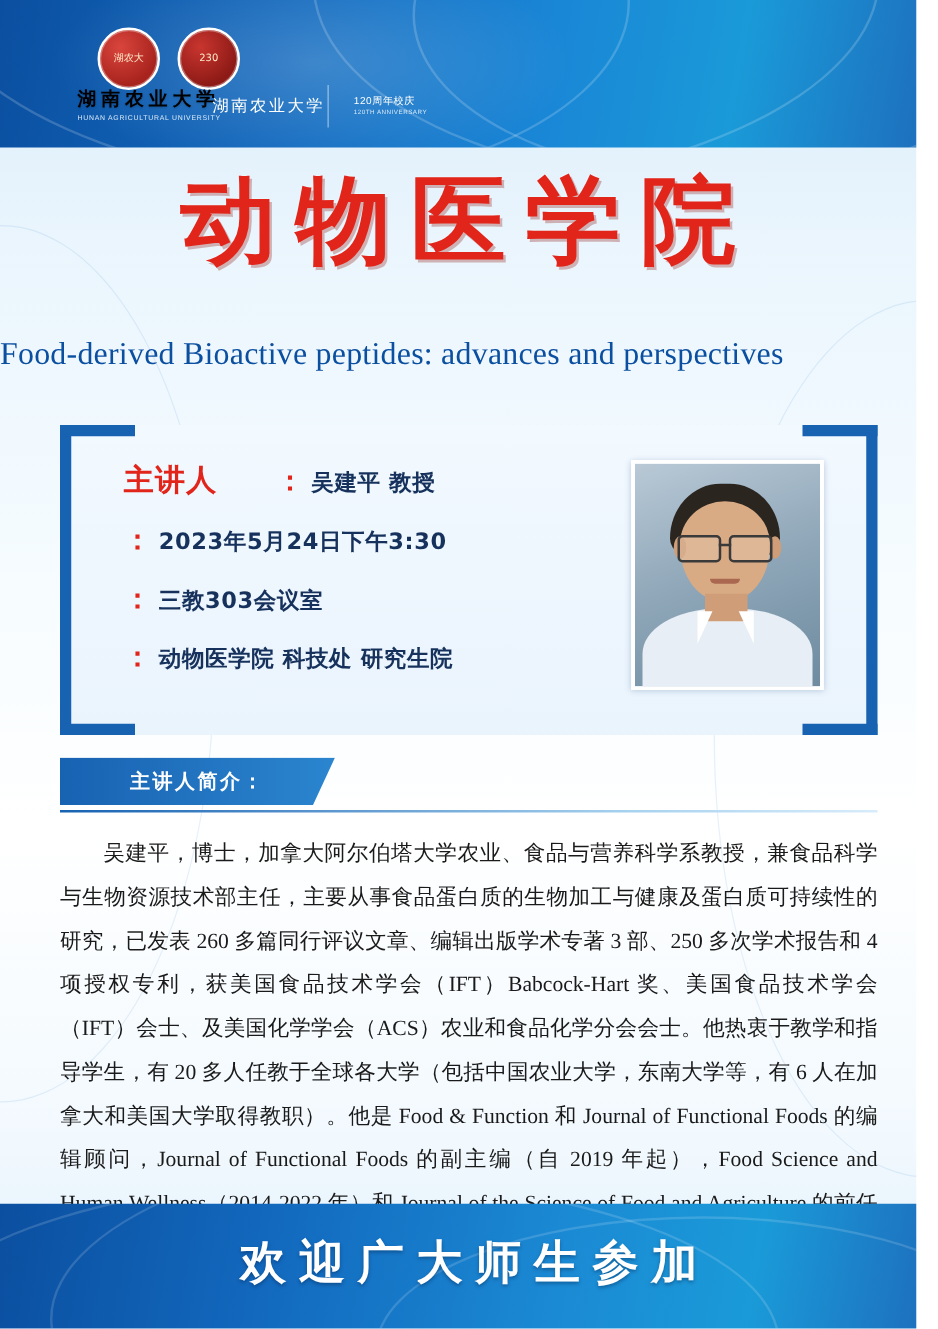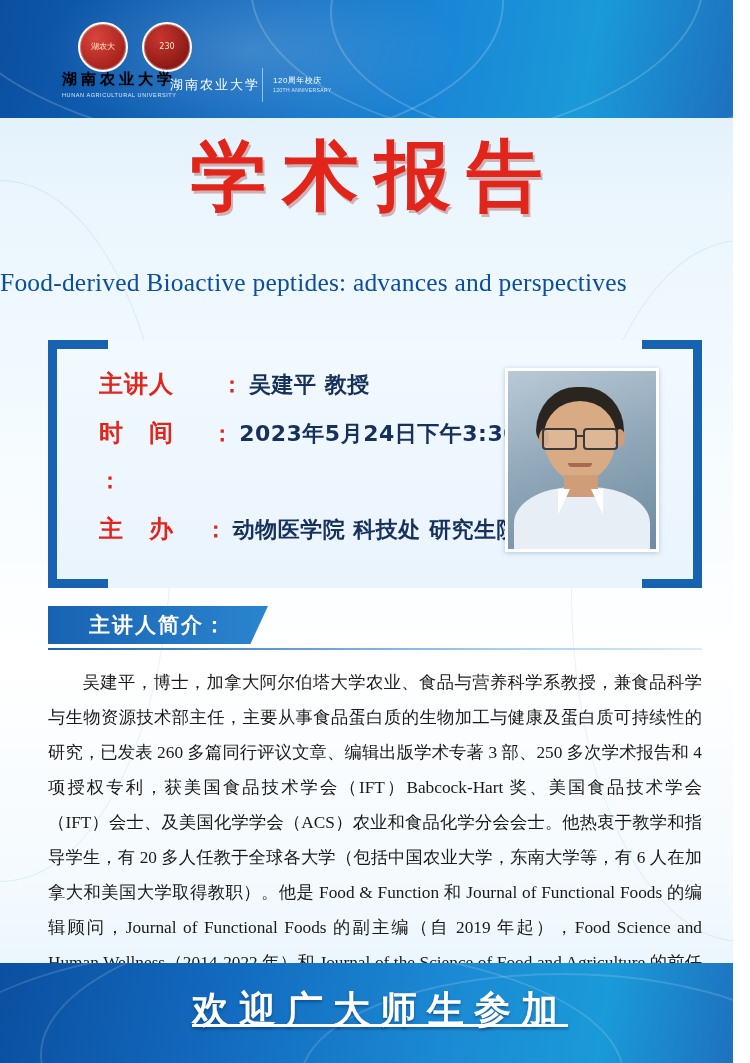--- a/index.html
+++ b/index.html
@@ -81,21 +81,21 @@
     font-size: 5.5px;
     letter-spacing: 0.6px;
     color: #dbeaf8;
     margin-top: 3px;
   }
   .anniv-wrap {
     display: flex;
     align-items: center;
     gap: 8px;
     border-left: 1px solid rgba(255,255,255,0.5);
-    padding-left: 10px;
+    padding-left: 20px;
     margin-left: 2px;
     height: 34px;
   }
   .anniv-cal {
     color: #ffffff;
     font-size: 13px;
     letter-spacing: 2px;
     font-family: "DejaVu Sans", sans-serif;
   }
   .anniv-lines {
@@ -186,21 +186,21 @@
   }
   .info-colon {
     color: #e1251b;
     font-weight: bold;
     font-size: 22px;
     margin-right: 6px;
   }
   .info-value {
     color: #15315c;
     font-family: "DejaVu Sans", sans-serif;
-    font-size: 22px;
+    font-size: 18px;
     font-weight: bold;
     letter-spacing: 0.5px;
   }
   .portrait {
     position: absolute;
     right: 34px;
     top: 28px;
     width: 148px;
     height: 178px;
     border: 3px solid #ffffff;
@@ -296,21 +296,21 @@
   .bio-head {
     position: absolute;
     left: 48px;
     top: 606px;
     width: 220px;
     height: 38px;
     background: linear-gradient(90deg, #1862b2 0%, #2b85cf 100%);
     color: #ffffff;
     font-family: "DejaVu Sans", sans-serif;
     font-weight: bold;
-    font-size: 21px;
+    font-size: 16px;
     letter-spacing: 2px;
     display: flex;
     align-items: center;
     justify-content: center;
     clip-path: polygon(0 0, 100% 0, 92% 100%, 0% 100%);
   }
   .bio-rule {
     position: absolute;
     left: 48px;
     top: 648px;
@@ -355,21 +355,20 @@
     left: 0; right: 0;
     top: 22px;
     text-align: center;
     font-family: "DejaVu Sans", sans-serif;
     font-weight: bold;
     font-size: 37px;
     letter-spacing: 10px;
     text-indent: 10px;
     color: #ffffff;
     text-shadow: 0 2px 3px rgba(0,30,70,0.4);
-    text-decoration: underline;
   }
   .side-swoosh {
     position: absolute;
     width: 340px; height: 700px;
     border-radius: 50%;
     border: 1px solid rgba(26,120,200,0.10);
     pointer-events: none;
   }
   .ss1 { left: -170px; top: 180px; }
   .ss2 { right: -180px; top: 240px; }
@@ -407,43 +406,42 @@
       <div class="anniv-cal">湖南农业大学</div>
       <div class="anniv-wrap">
         <div class="anniv-lines">
           <span>120周年校庆</span>
           <span class="en">120TH ANNIVERSARY</span>
         </div>
       </div>
     </div>
   </div>
 
-  <div class="main-title">学术报告</div>
+  <div class="main-title">动物医学院</div>
   <div class="sub-title">Food-derived Bioactive peptides: advances and perspectives</div>
 
   <div class="info-card">
     <div class="corner-tr"></div>
     <div class="corner-bl"></div>
 
     <div class="info-rows">
       <div class="info-row">
         <span class="info-label">主讲人</span>
         <span class="info-colon">：</span>
         <span class="info-value">吴建平   教授</span>
       </div>
       <div class="info-row">
-        <span class="info-label">时　间</span>
         <span class="info-colon">：</span>
         <span class="info-value">2023年5月24日下午3:30</span>
       </div>
       <div class="info-row">
         <span class="info-colon">：</span>
+        <span class="info-value">三教303会议室</span>
       </div>
       <div class="info-row">
-        <span class="info-label">主　办</span>
         <span class="info-colon">：</span>
         <span class="info-value">动物医学院   科技处   研究生院</span>
       </div>
     </div>
 
     <div class="portrait">
       <div class="bg"></div>
       <div class="shirt"></div>
       <div class="hair"></div>
       <div class="face"></div>

